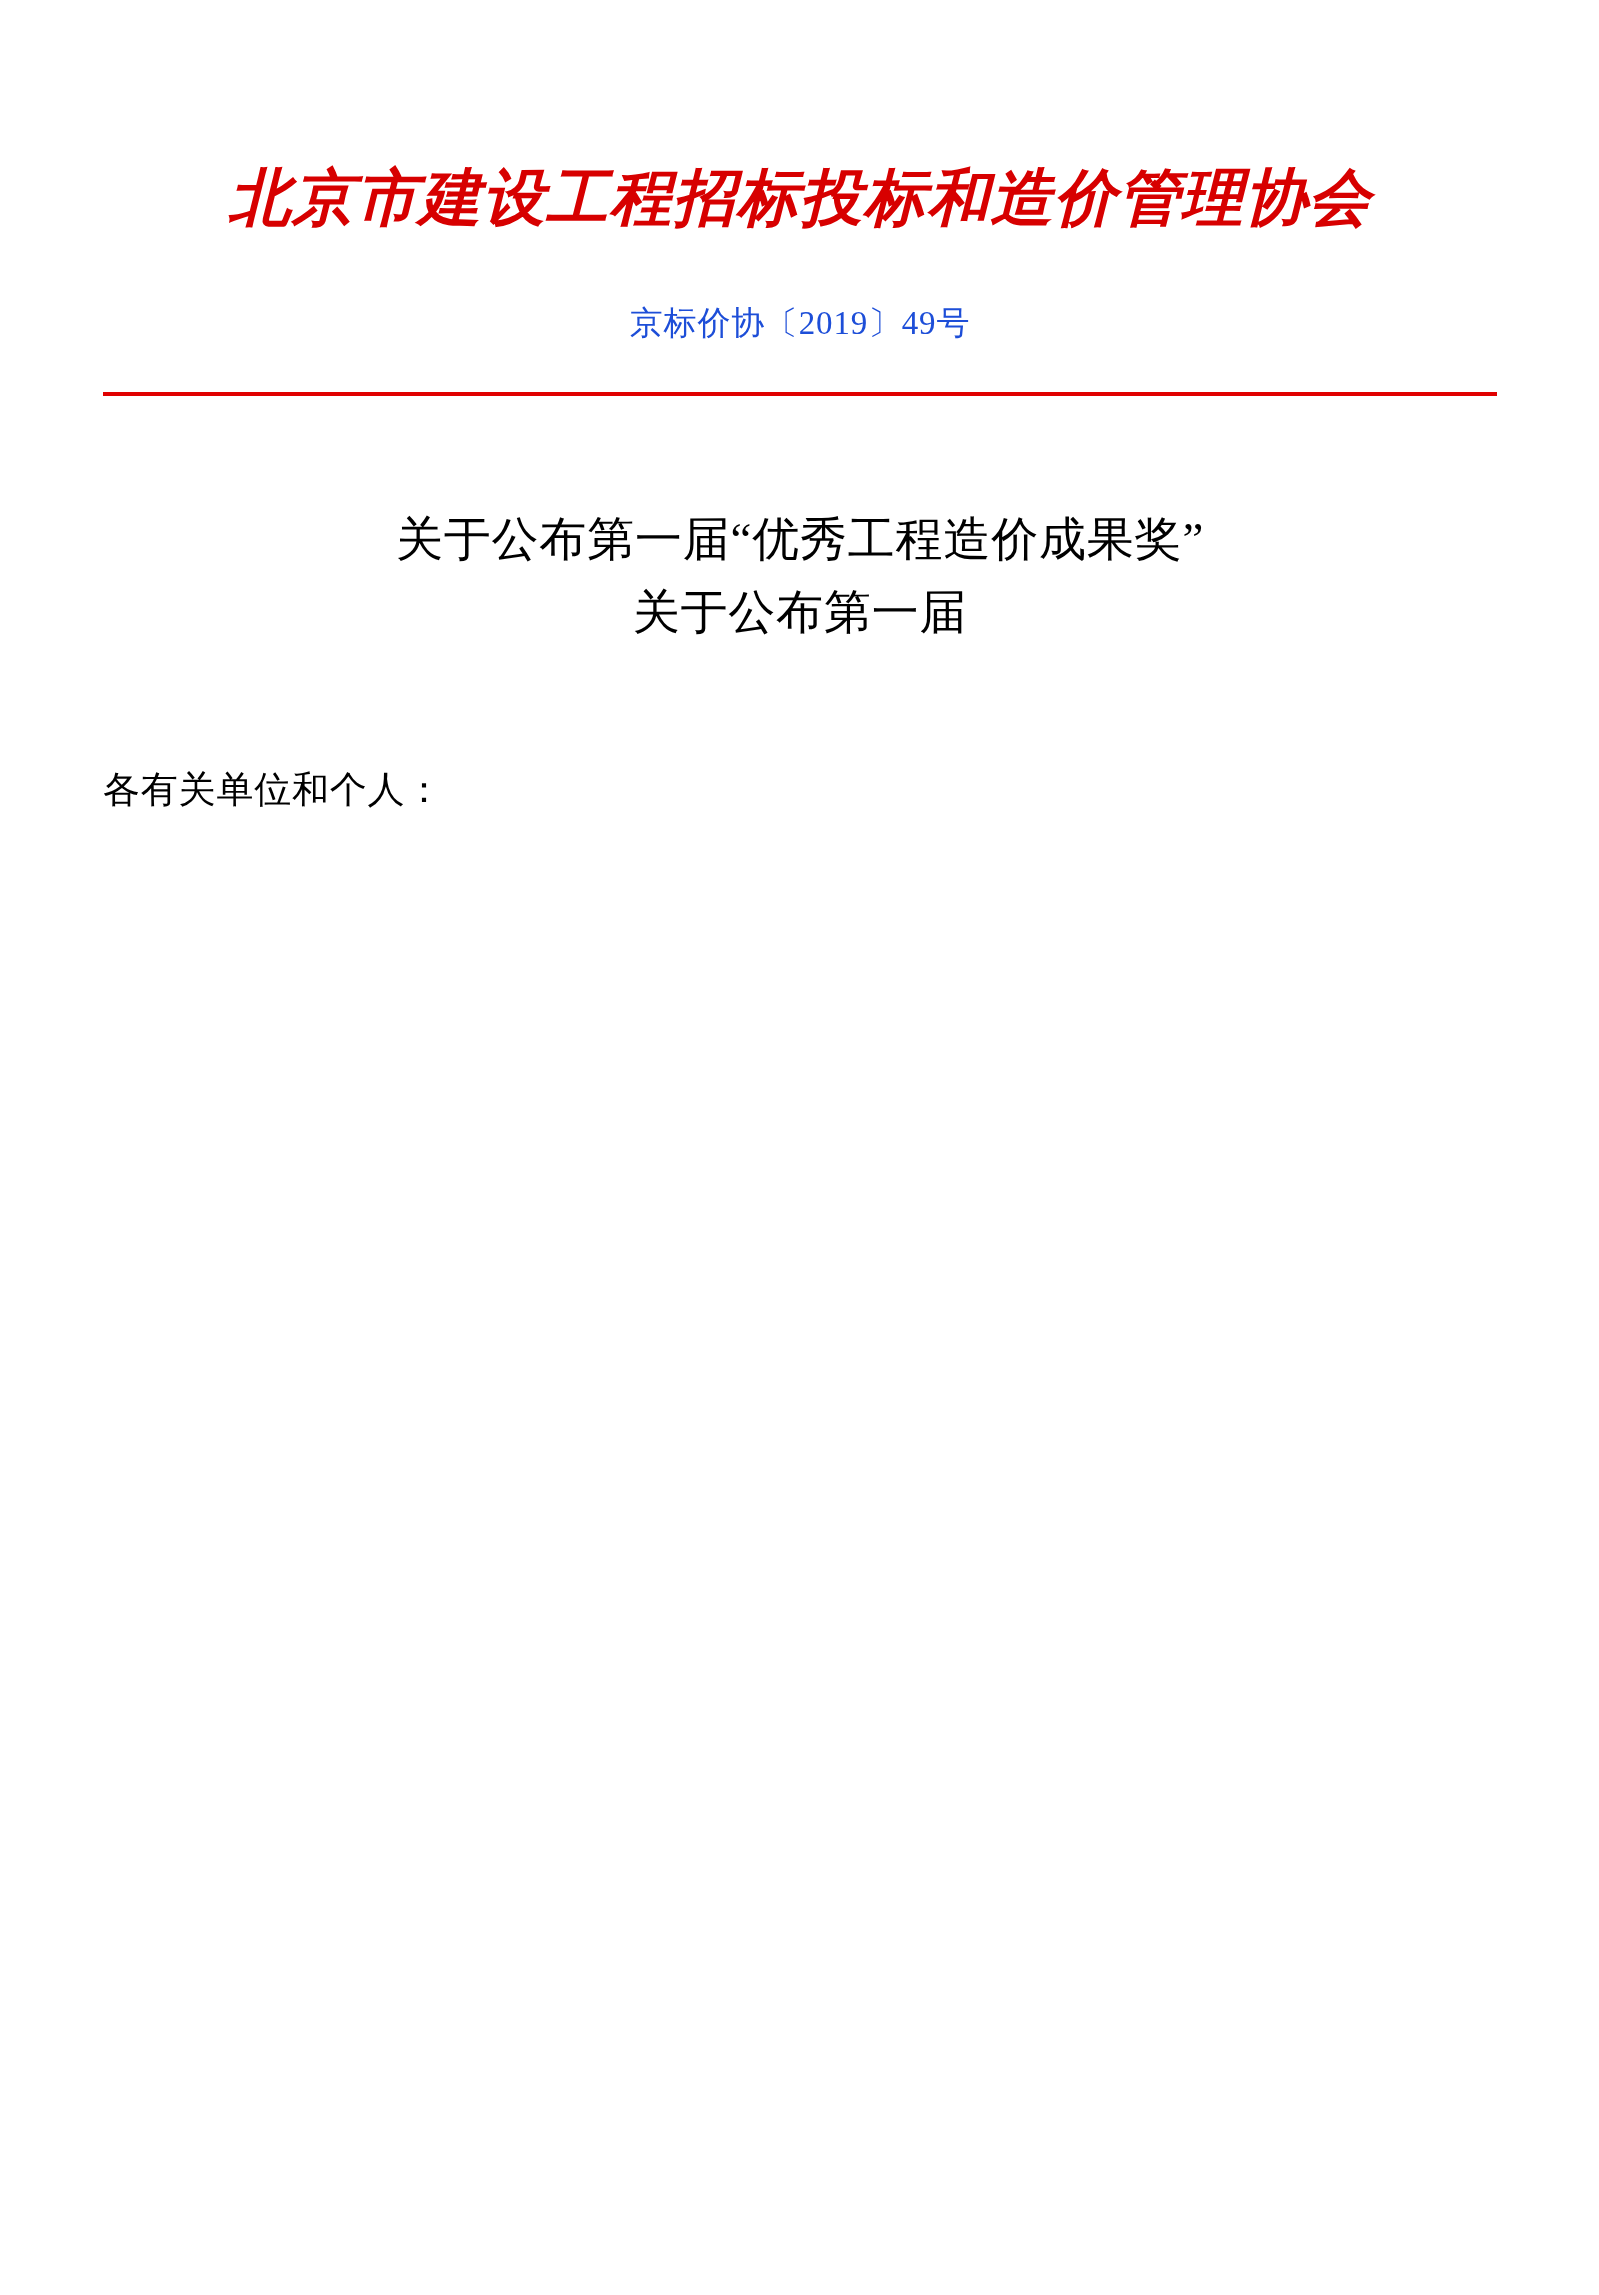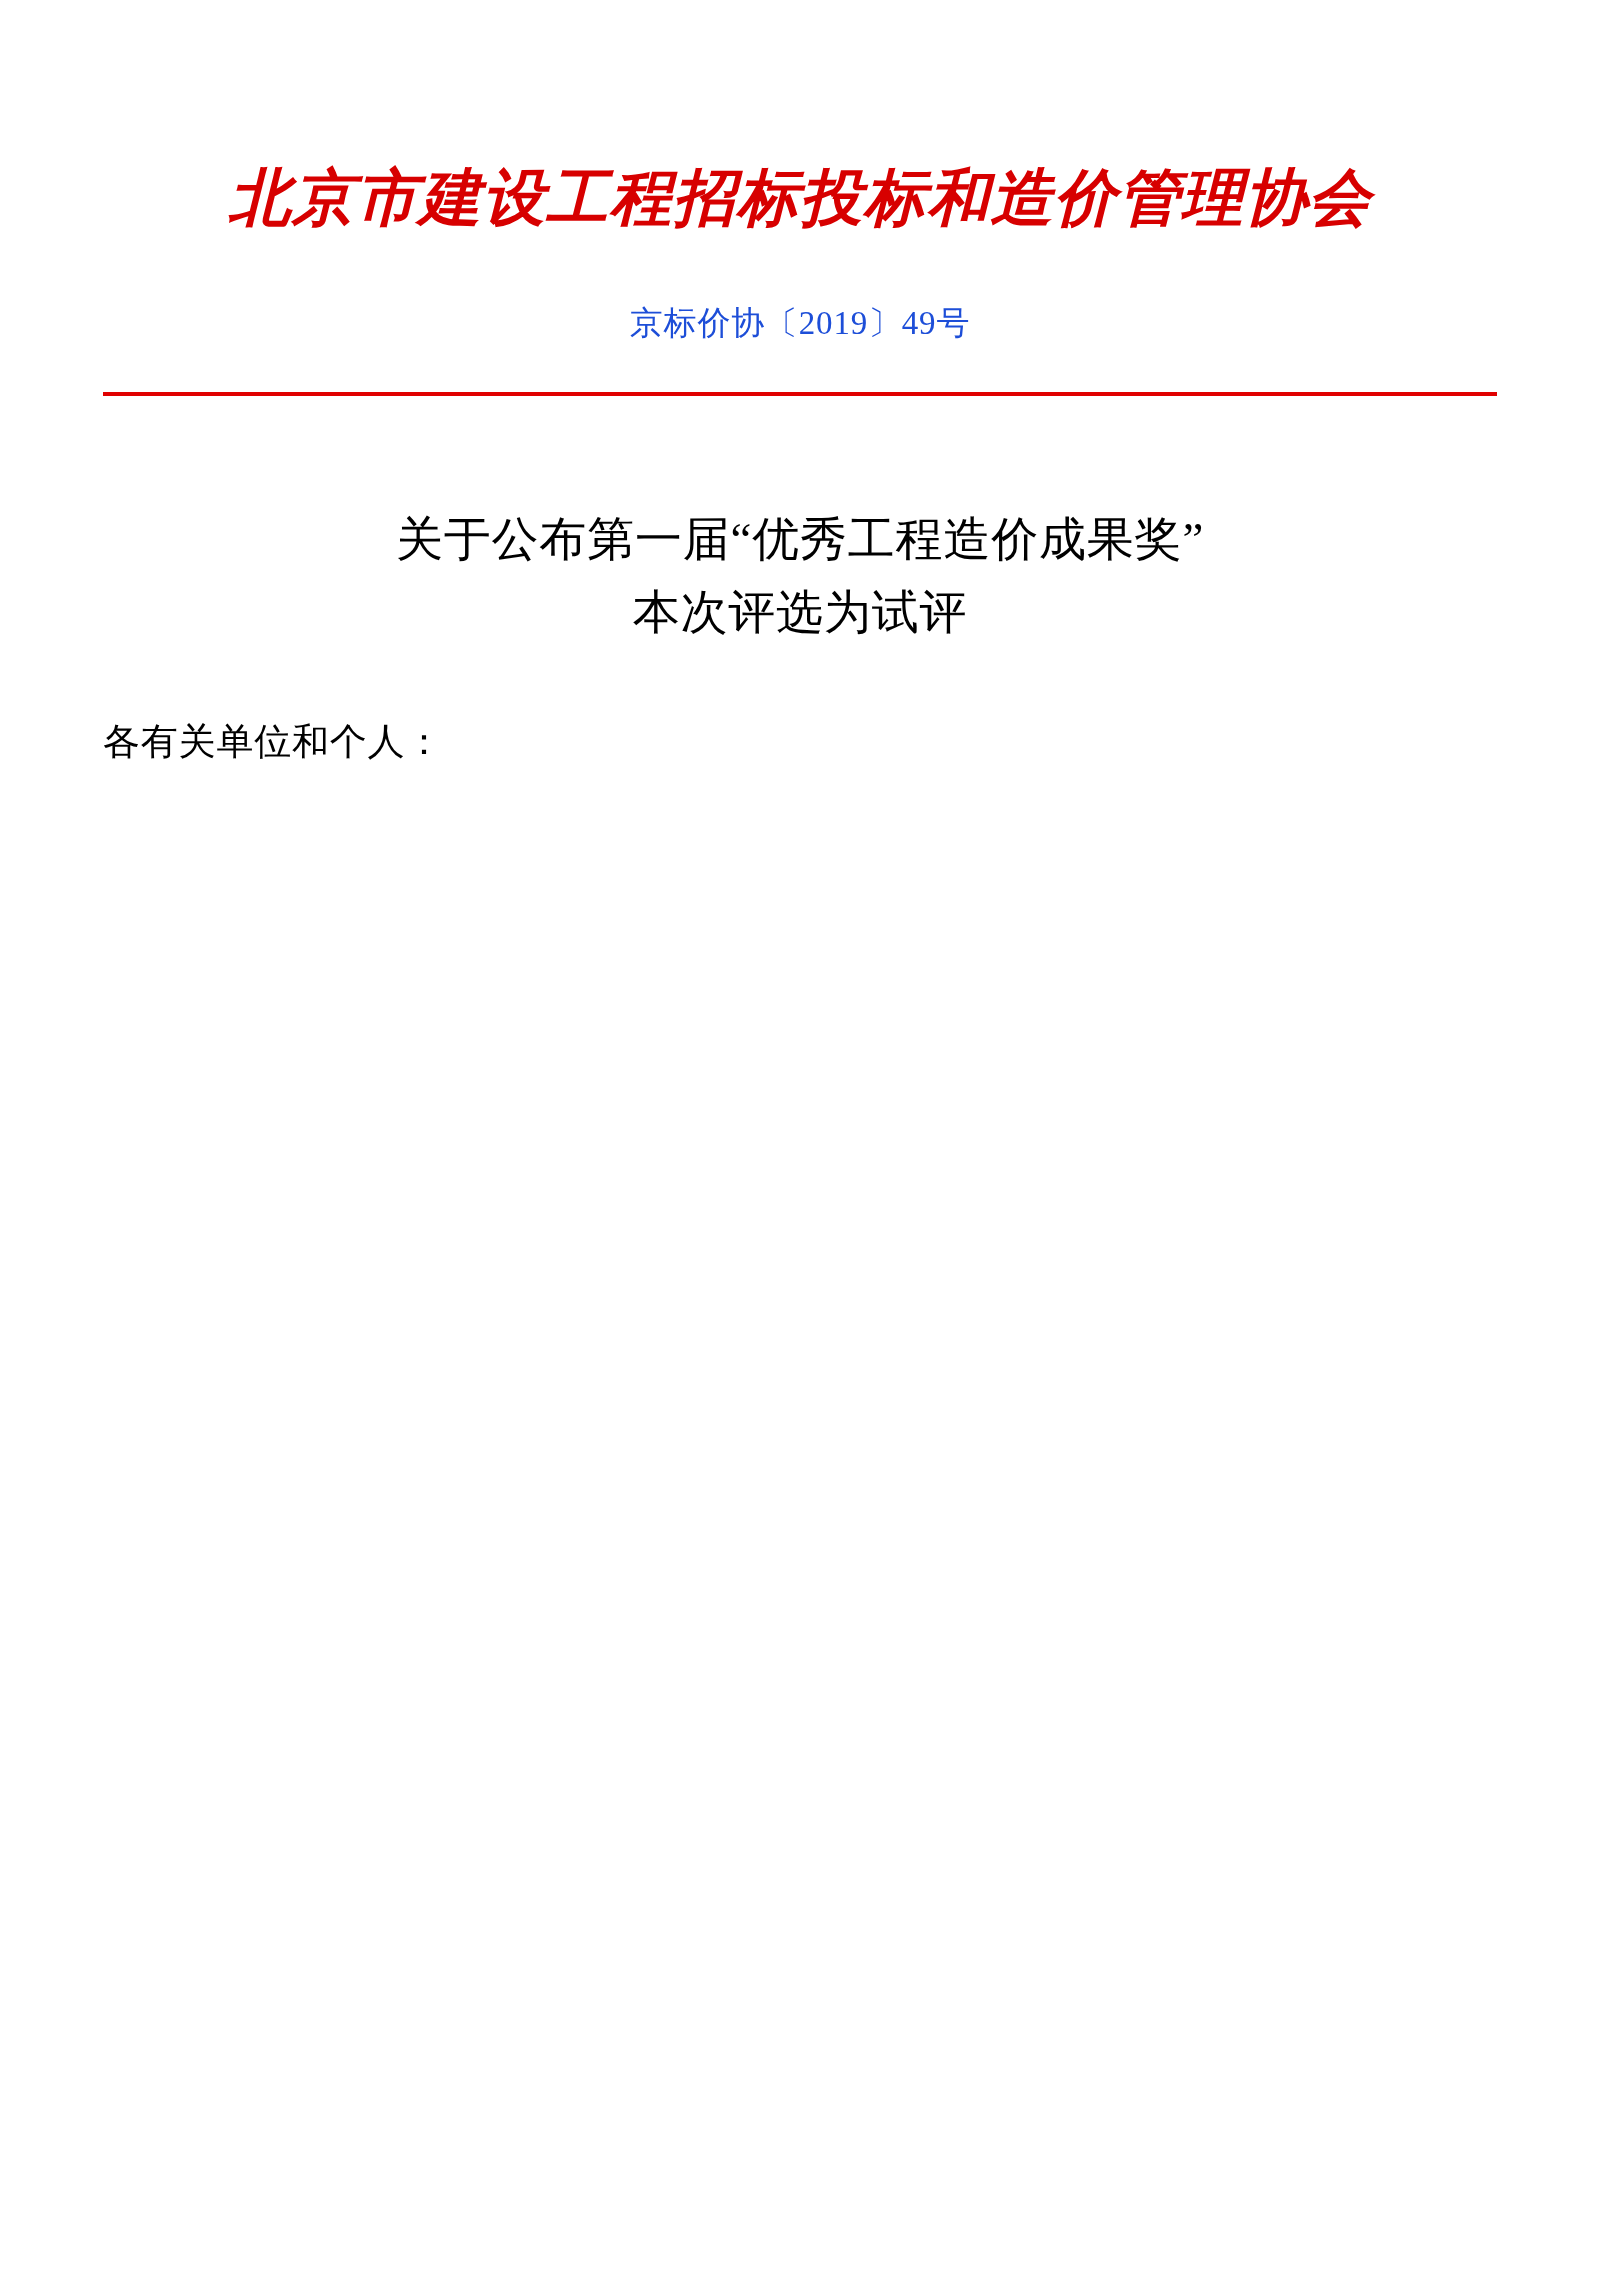--- a/index.html
+++ b/index.html
@@ -51,21 +51,21 @@
     text-align: center;
     font-weight: normal;
     font-size: 47px;
     line-height: 1.55;
     letter-spacing: 0.8px;
   }
   .doc-title .line {
     display: block;
   }
   .salutation {
-    margin-top: 68px;
+    margin-top: 116px;
     font-size: 37px;
     letter-spacing: 0.8px;
   }
   .body-par {
     margin-top: 20px;
     font-size: 37px;
     line-height: 1.85;
     text-align: justify;
     text-justify: inter-ideograph;
     text-indent: 73px;
@@ -81,21 +81,21 @@
 <div class="page">
 
   <div class="org-title">北京市建设工程招标投标和造价管理协会</div>
 
   <div class="doc-number">京标价协〔2019〕49号</div>
 
   <div class="red-rule"></div>
 
   <div class="doc-title">
     <span class="line">关于公布第一届“优秀工程造价成果奖”</span>
-    <span class="line">本次评选为试评</span>
+    <span class="line">关于公布第一届</span>
   </div>
 
   <div class="salutation">各有关单位和个人：</div>
 
 
 
 </div>
 
 
 </body></html>

